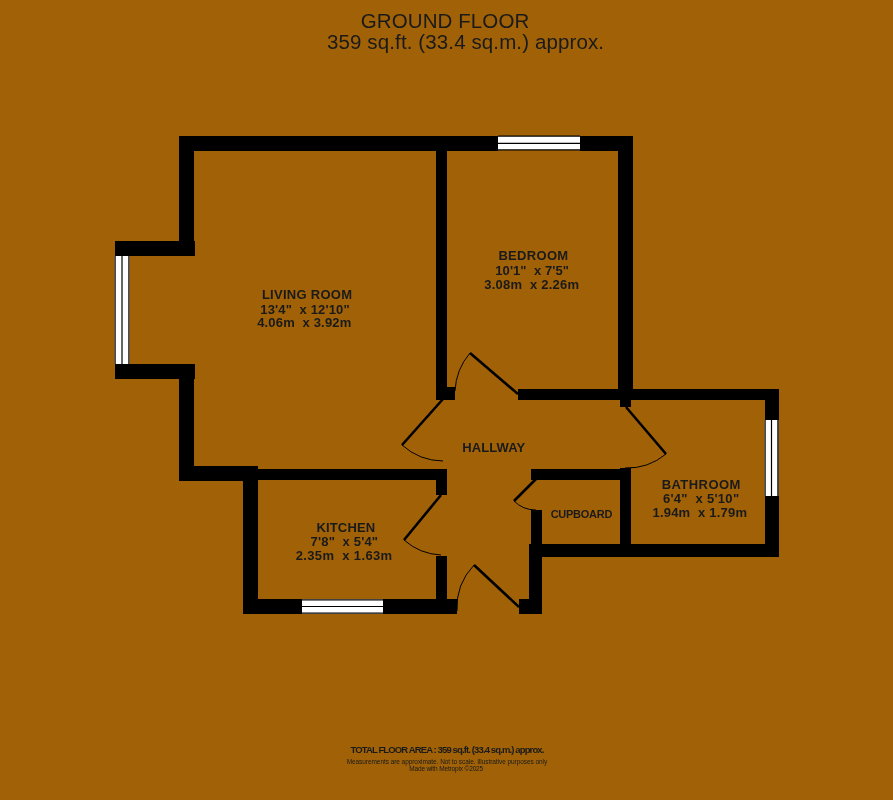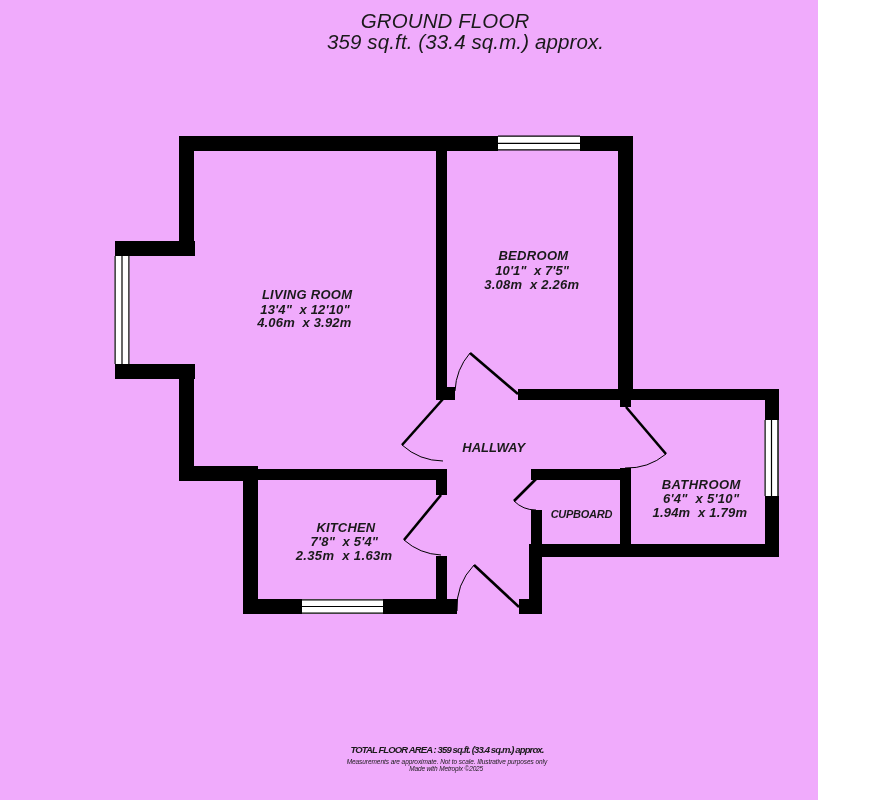--- a/index.html
+++ b/index.html
@@ -1,18 +1,18 @@
 <!DOCTYPE html>
 <html><head>
 <meta charset="utf-8">
 <title>Floorplan</title>
 <style>
   html,body{margin:0;padding:0;background:#ffffff;}
-  #page{position:relative;width:818px;height:800px;background:#f0abfc;overflow:hidden;
-        font-family:"Liberation Sans", sans-serif;font-style:italic;}
+  #page{position:relative;width:893px;height:800px;background:#a16207;overflow:hidden;
+        font-family:"Liberation Sans", sans-serif;}
   svg{position:absolute;left:0;top:0;}
   .lbl{font-family:"Liberation Sans", sans-serif;font-weight:bold;fill:#1a1a1a;}
 </style>
 </head>
 <body>
 <div id="page">
 <svg width="893" height="800" viewBox="0 0 893 800">
 
   <g>
     <text x="445" y="28" font-size="20.5" fill="#1a1a1a" text-anchor="middle" textLength="168.5">GROUND FLOOR</text>

